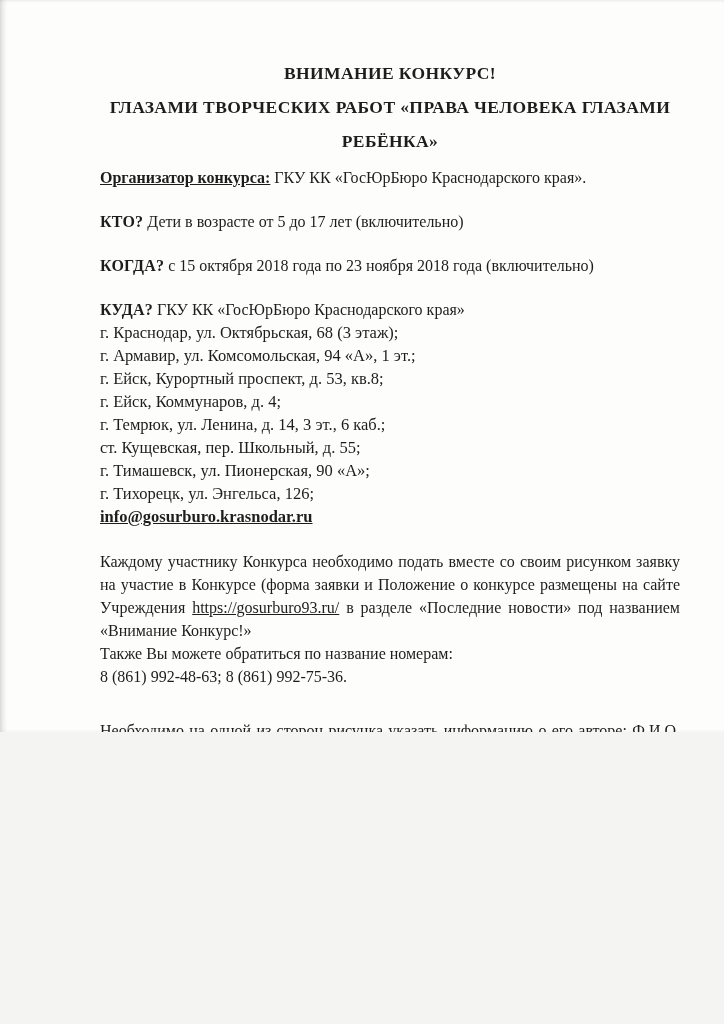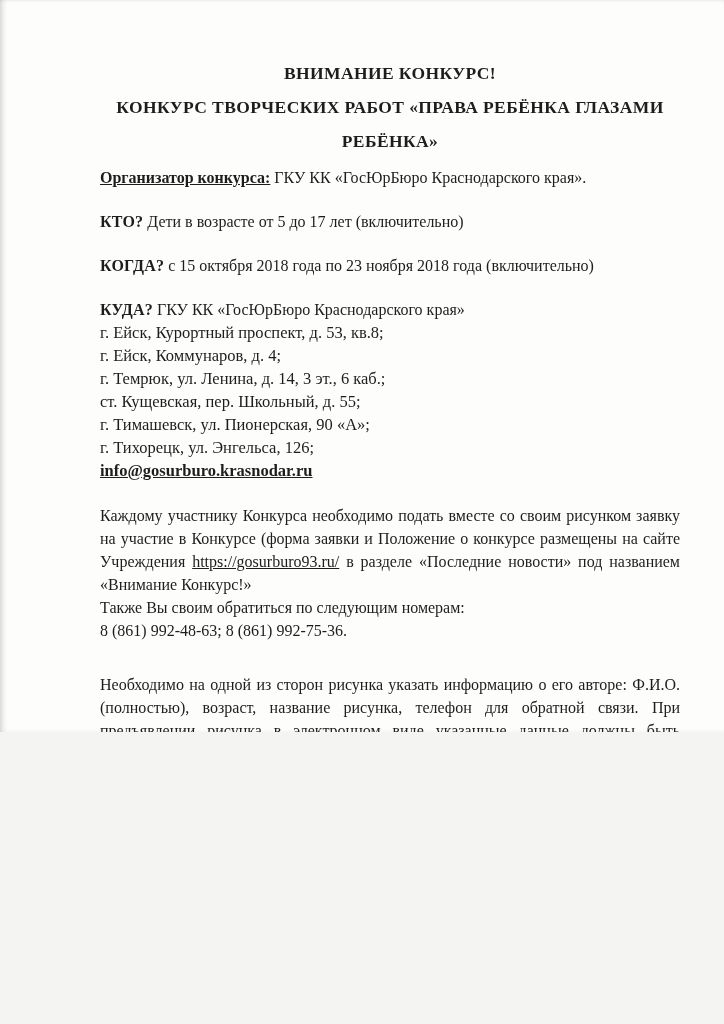--- a/index.html
+++ b/index.html
@@ -72,47 +72,49 @@
 </style>
 </head>
 <body>
 
 <div class="page">
   <div class="scan-edge"></div>
   <div class="content">
 
     <div class="doc-title">
       <div>ВНИМАНИЕ КОНКУРС!</div>
-      <div>КОНКУРС ТВОРЧЕСКИХ РАБОТ «ПРАВА РЕБЁНКА ГЛАЗАМИ РЕБЁНКА»</div>
+      <div>ГЛАЗАМИ ТВОРЧЕСКИХ РАБОТ «ПРАВА ЧЕЛОВЕКА ГЛАЗАМИ РЕБЁНКА»</div>
     </div>
 
     <p><span class="lbl-u">Организатор конкурса:</span><span> ГКУ КК «ГосЮрБюро Краснодарского края».</span></p>
 
     <p><span class="lbl">КТО?</span><span> Дети в возрасте от 5 до 17 лет (включительно)</span></p>
 
 
     <p><span class="lbl">КОГДА?</span><span> с 15 октября 2018 года по 23 ноября 2018 года (включительно)</span></p>
 
     <p class="tight"><span class="lbl">КУДА?</span><span> ГКУ КК «ГосЮрБюро Краснодарского края»</span></p>
 
     <ul class="addr-list">
+      <li>г. Краснодар, ул. Октябрьская, 68 (3 этаж);</li>
+      <li>г. Армавир, ул. Комсомольская, 94 «А», 1 эт.;</li>
       <li>г. Ейск, Курортный проспект, д. 53, кв.8;</li>
       <li>г. Ейск, Коммунаров, д. 4;</li>
       <li>г. Темрюк, ул. Ленина, д. 14, 3 эт., 6 каб.;</li>
       <li>ст. Кущевская, пер. Школьный, д. 55;</li>
       <li>г. Тимашевск, ул. Пионерская, 90 «А»;</li>
       <li>г. Тихорецк, ул. Энгельса, 126;</li>
     </ul>
 
     <span class="email-link">info@gosurburo.krasnodar.ru</span>
 
     <div class="gap-lg"></div>
 
     <p class="justify tight"><span>Каждому участнику Конкурса необходимо подать вместе со своим рисунком заявку на участие в Конкурсе (форма заявки и Положение о конкурсе размещены на сайте Учреждения </span><span class="url-link">https://gosurburo93.ru/</span><span> в разделе «Последние новости» под названием «Внимание Конкурс!»</span></p>
-    <p class="tight">Также Вы своим обратиться по следующим номерам:</p>
+    <p class="tight">Также Вы можете обратиться по название номерам:</p>
     <p>8 (861) 992-48-63; 8 (861) 992-75-36.</p>
 
     <div class="gap-lg"></div>
 
     <p class="justify">Необходимо на одной из сторон рисунка указать информацию о его авторе: Ф.И.О. (полностью), возраст, название рисунка, телефон для обратной связи. При предъявлении рисунка в электронном виде указанные данные должны быть сообщены в сопроводительном письме.</p>
 
     <div class="gap-lg"></div>
 
     <p>Участник может направить на Конкурс не более двух рисунков.</p>
 

